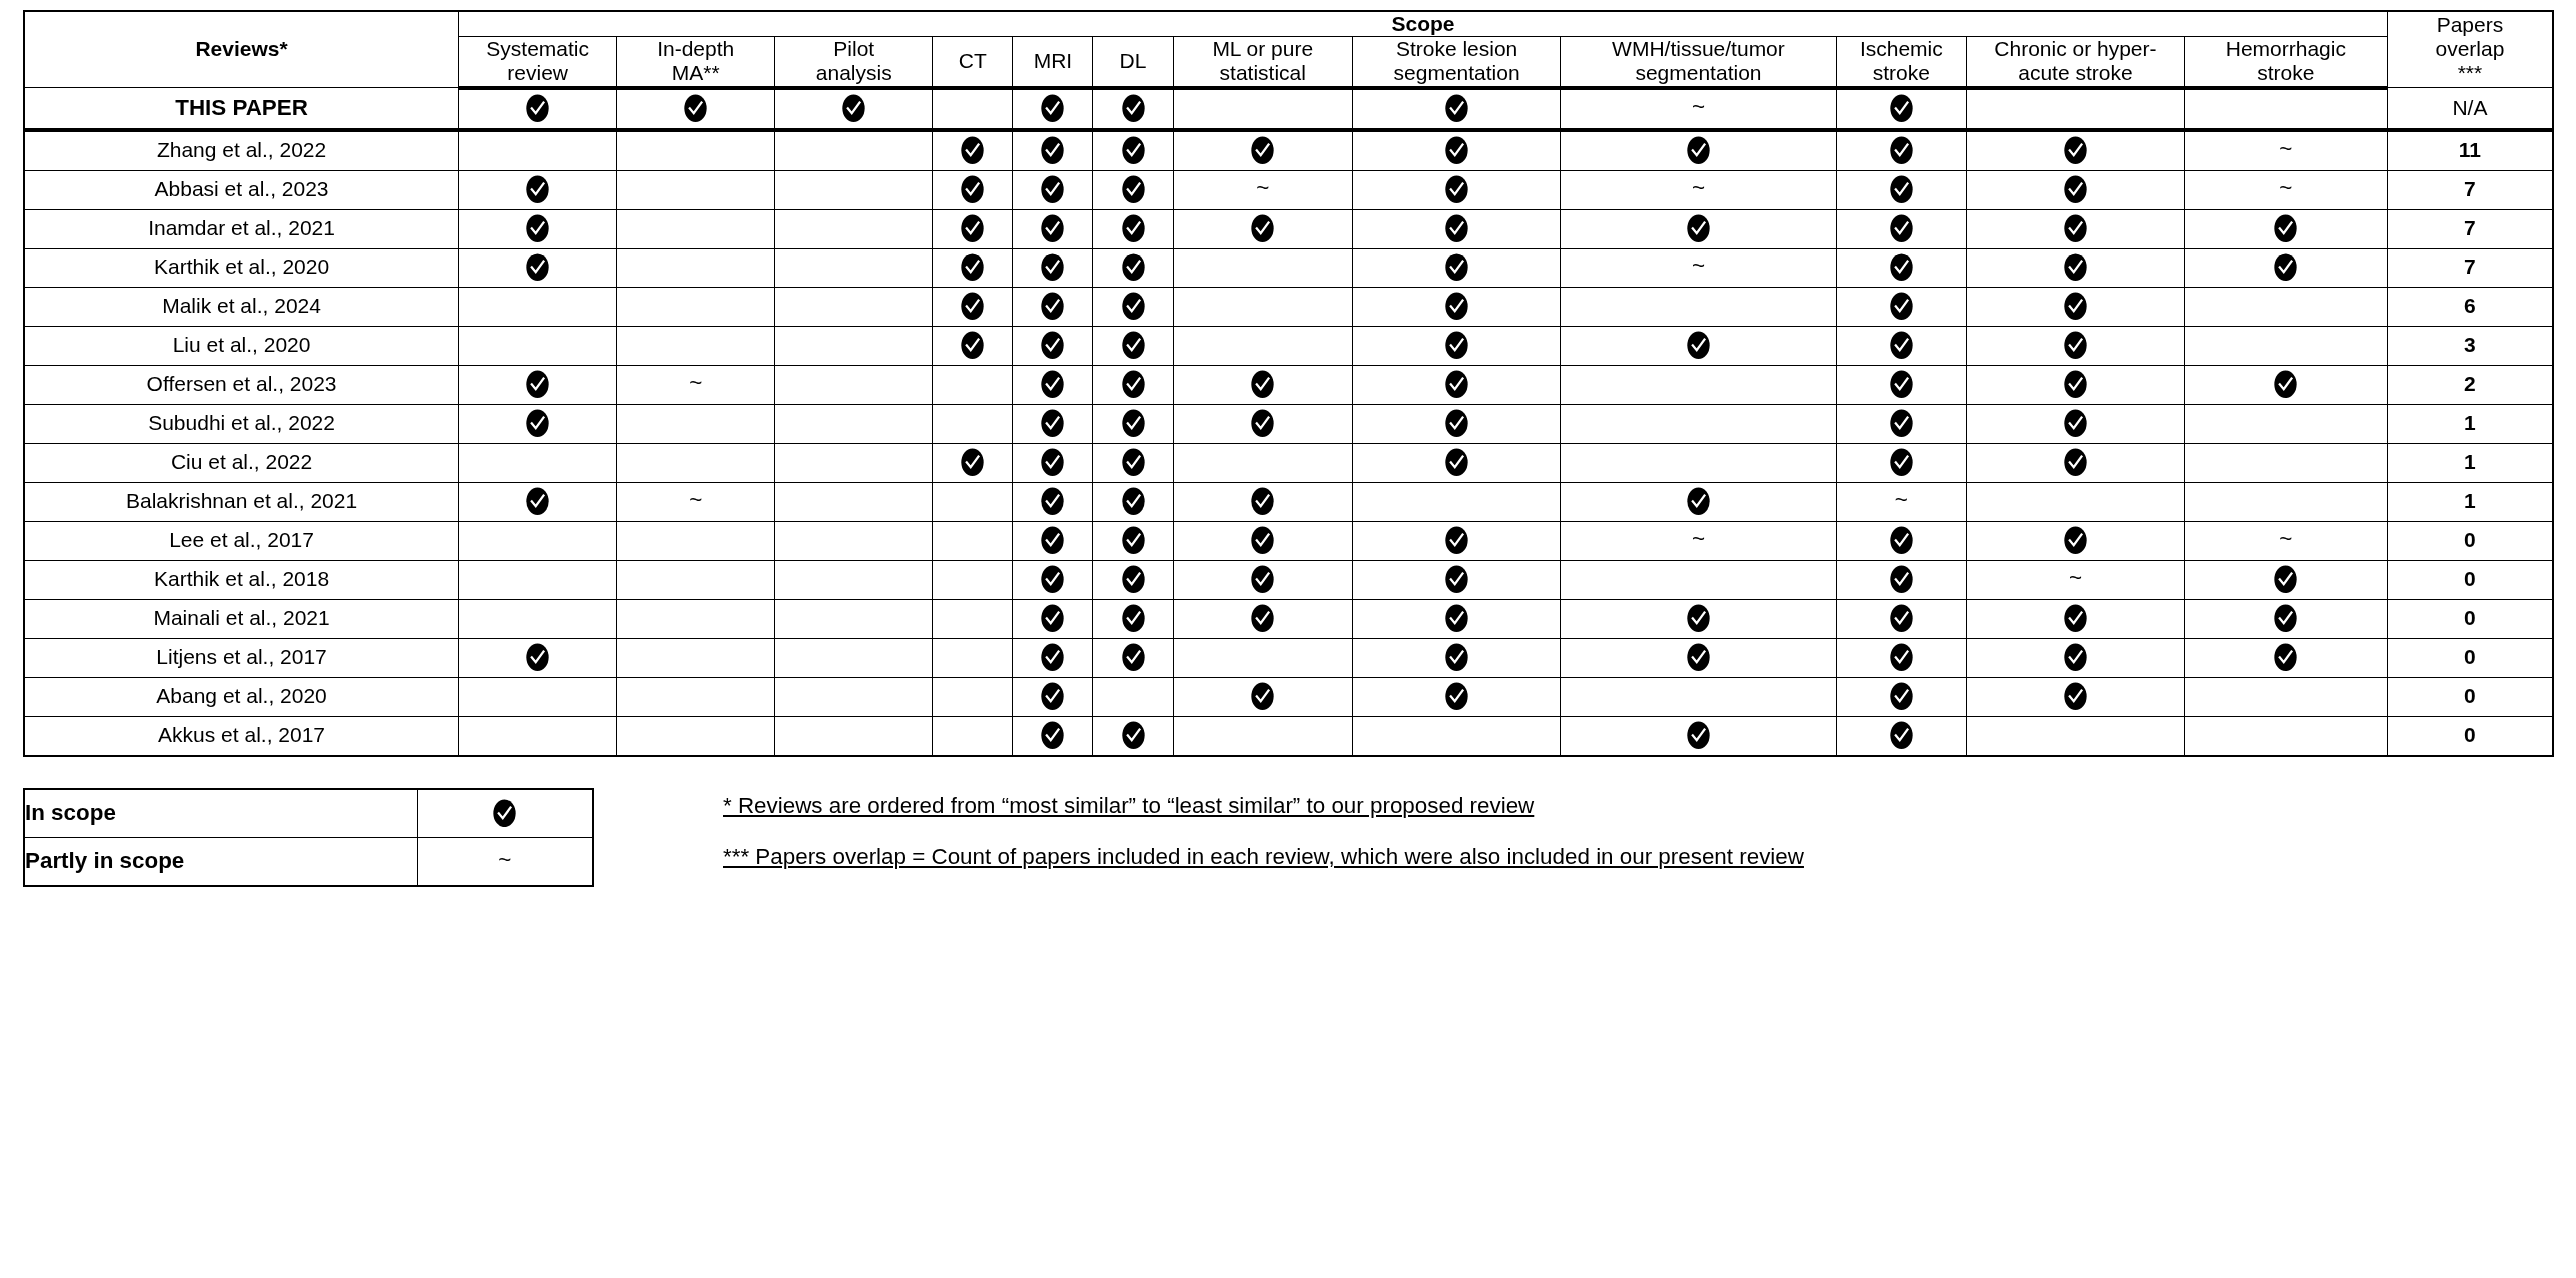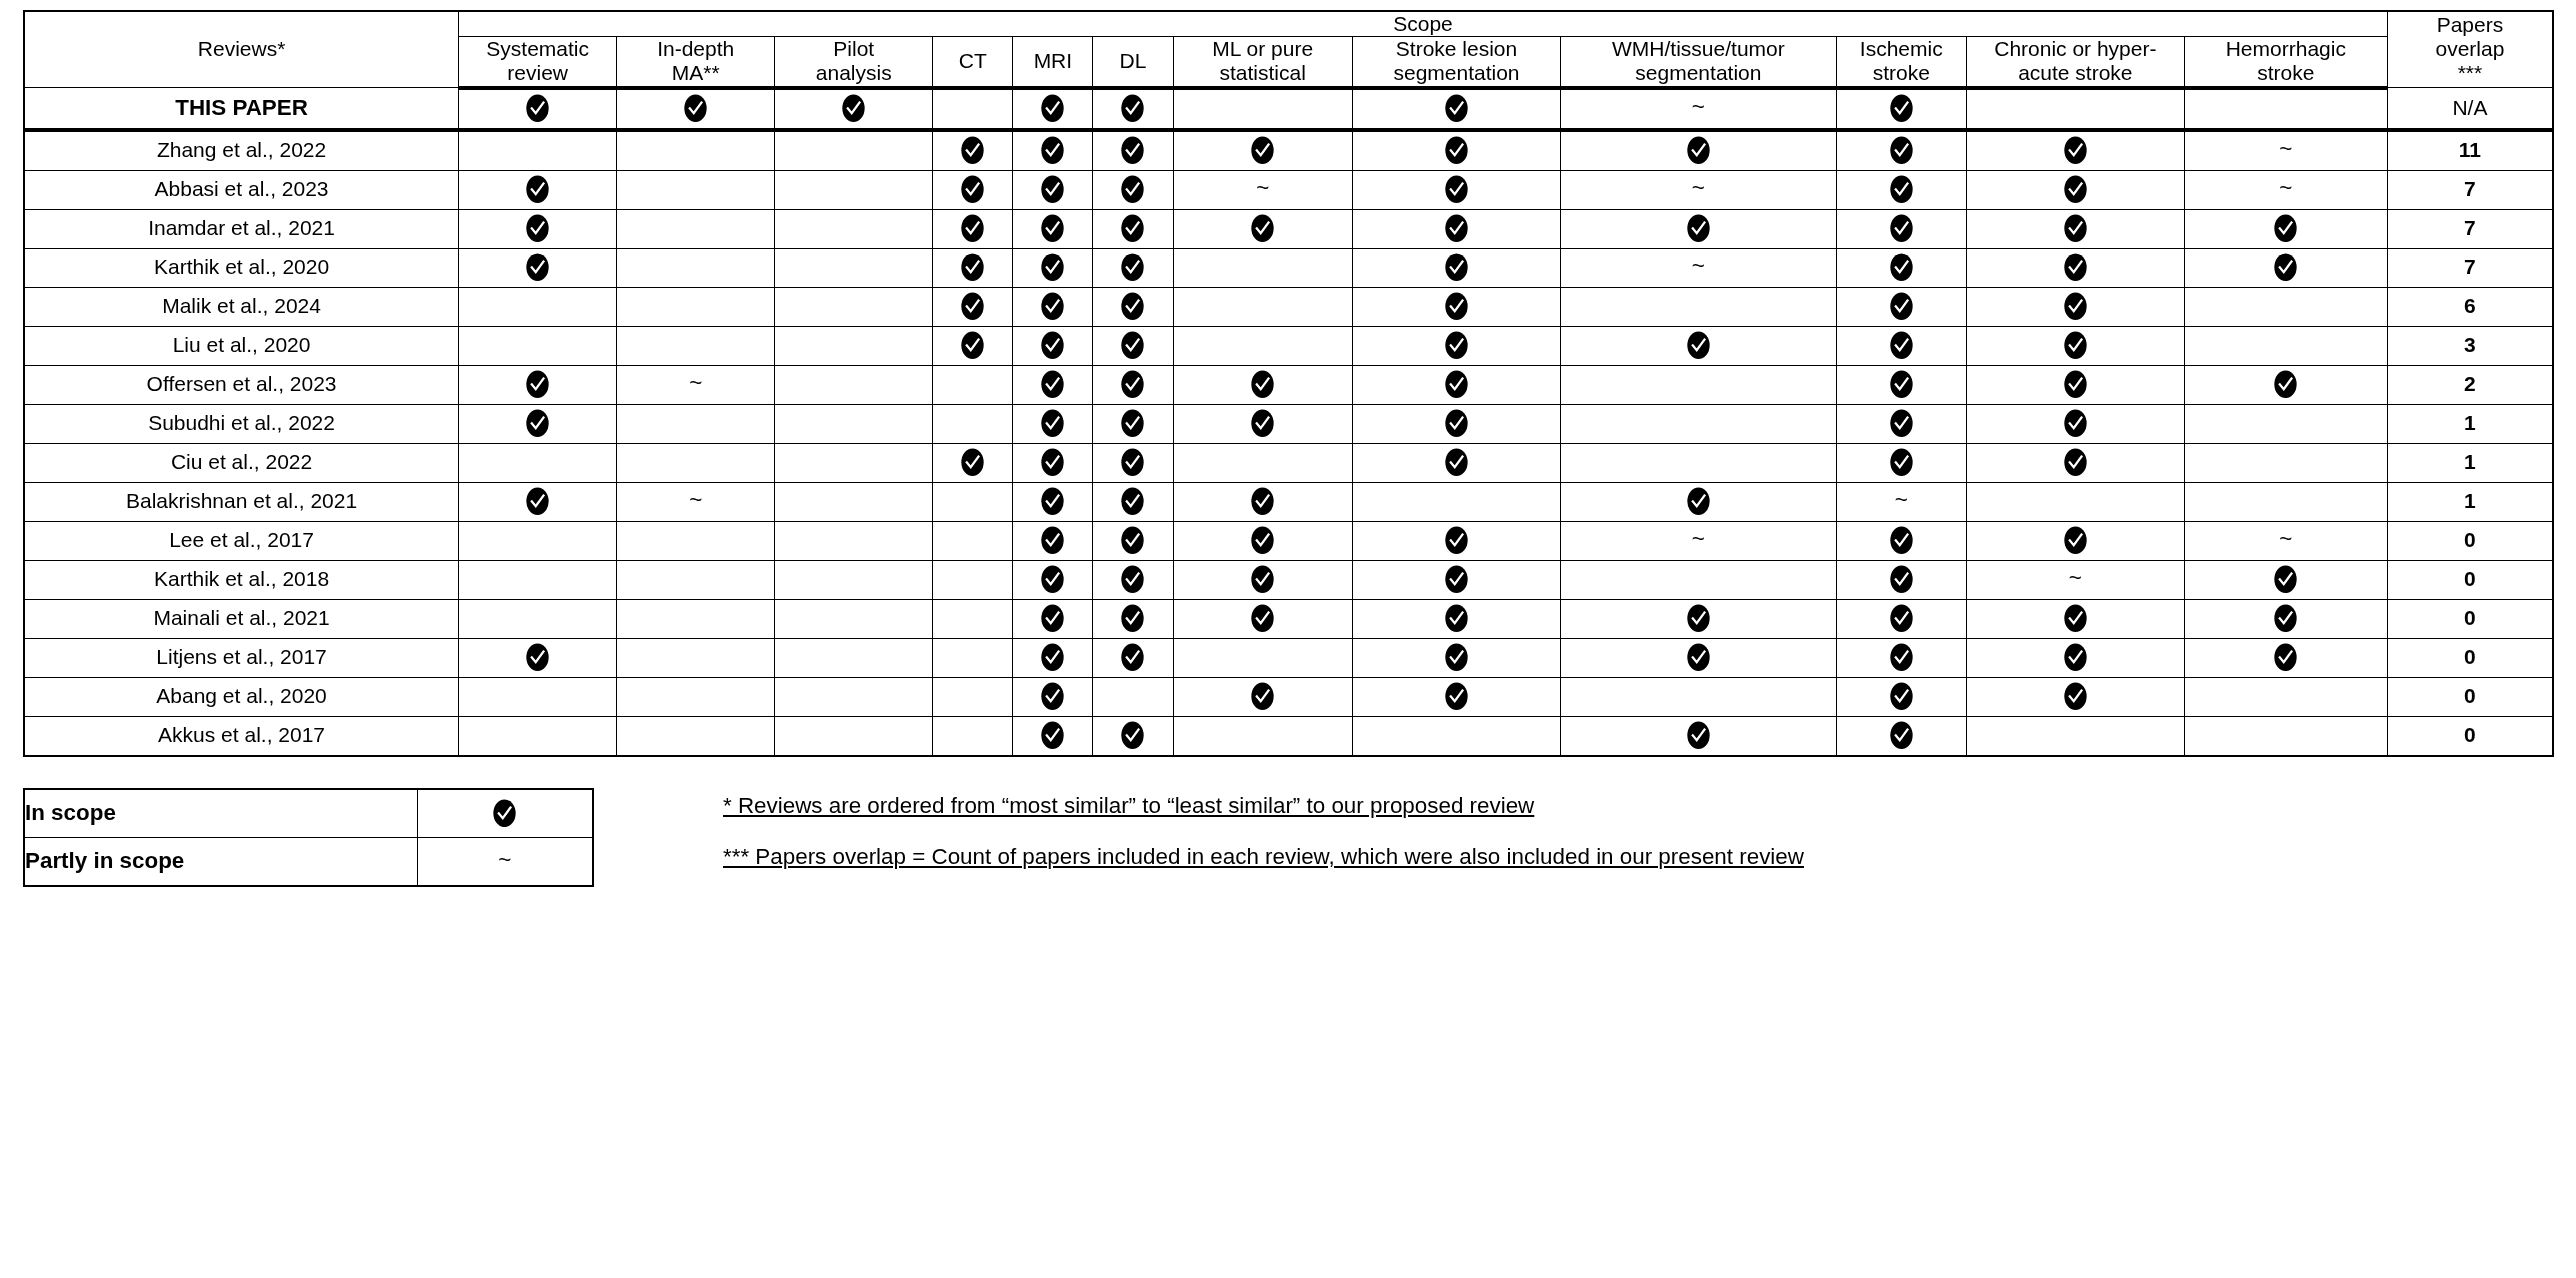--- a/index.html
+++ b/index.html
@@ -21,25 +21,25 @@
     text-align:center;
     vertical-align:middle;
     font-size:21px;
     line-height:1.16;
     background:#fff;
   }
   
   table.main{border:2.7px solid #000;}
 
   th.grp-scope{
-    font-weight:normal;font-size:24.4px;
+    font-weight:bold;font-size:24.4px;
     border-bottom:2px solid #000;
   }
   th.rev-head{
-    font-weight:normal;font-size:24.4px;
+    font-weight:bold;font-size:24.4px;
     width:407px;
   }
   th.papers-head{
     font-weight:normal;font-size:24.4px;
     width:155px;
     line-height:1.22;
   }
   th.sub{
     font-weight:normal;font-size:21px;
     padding:4.1px 2px;

